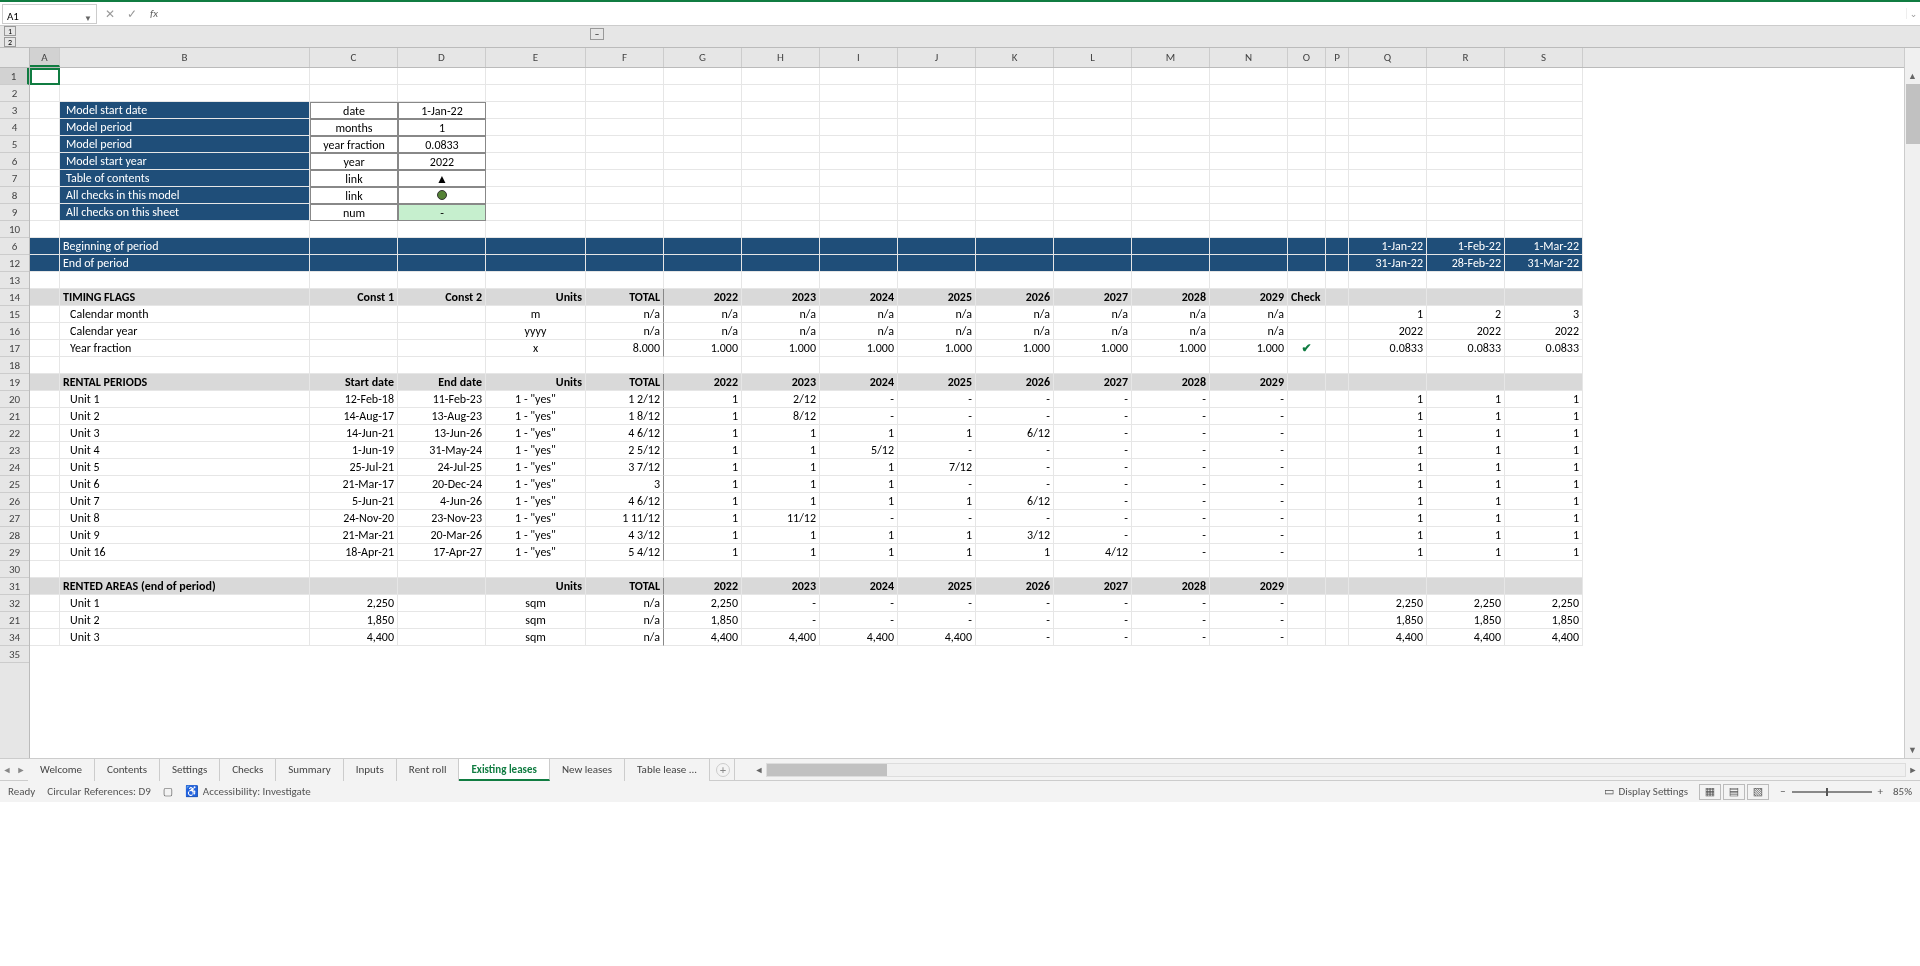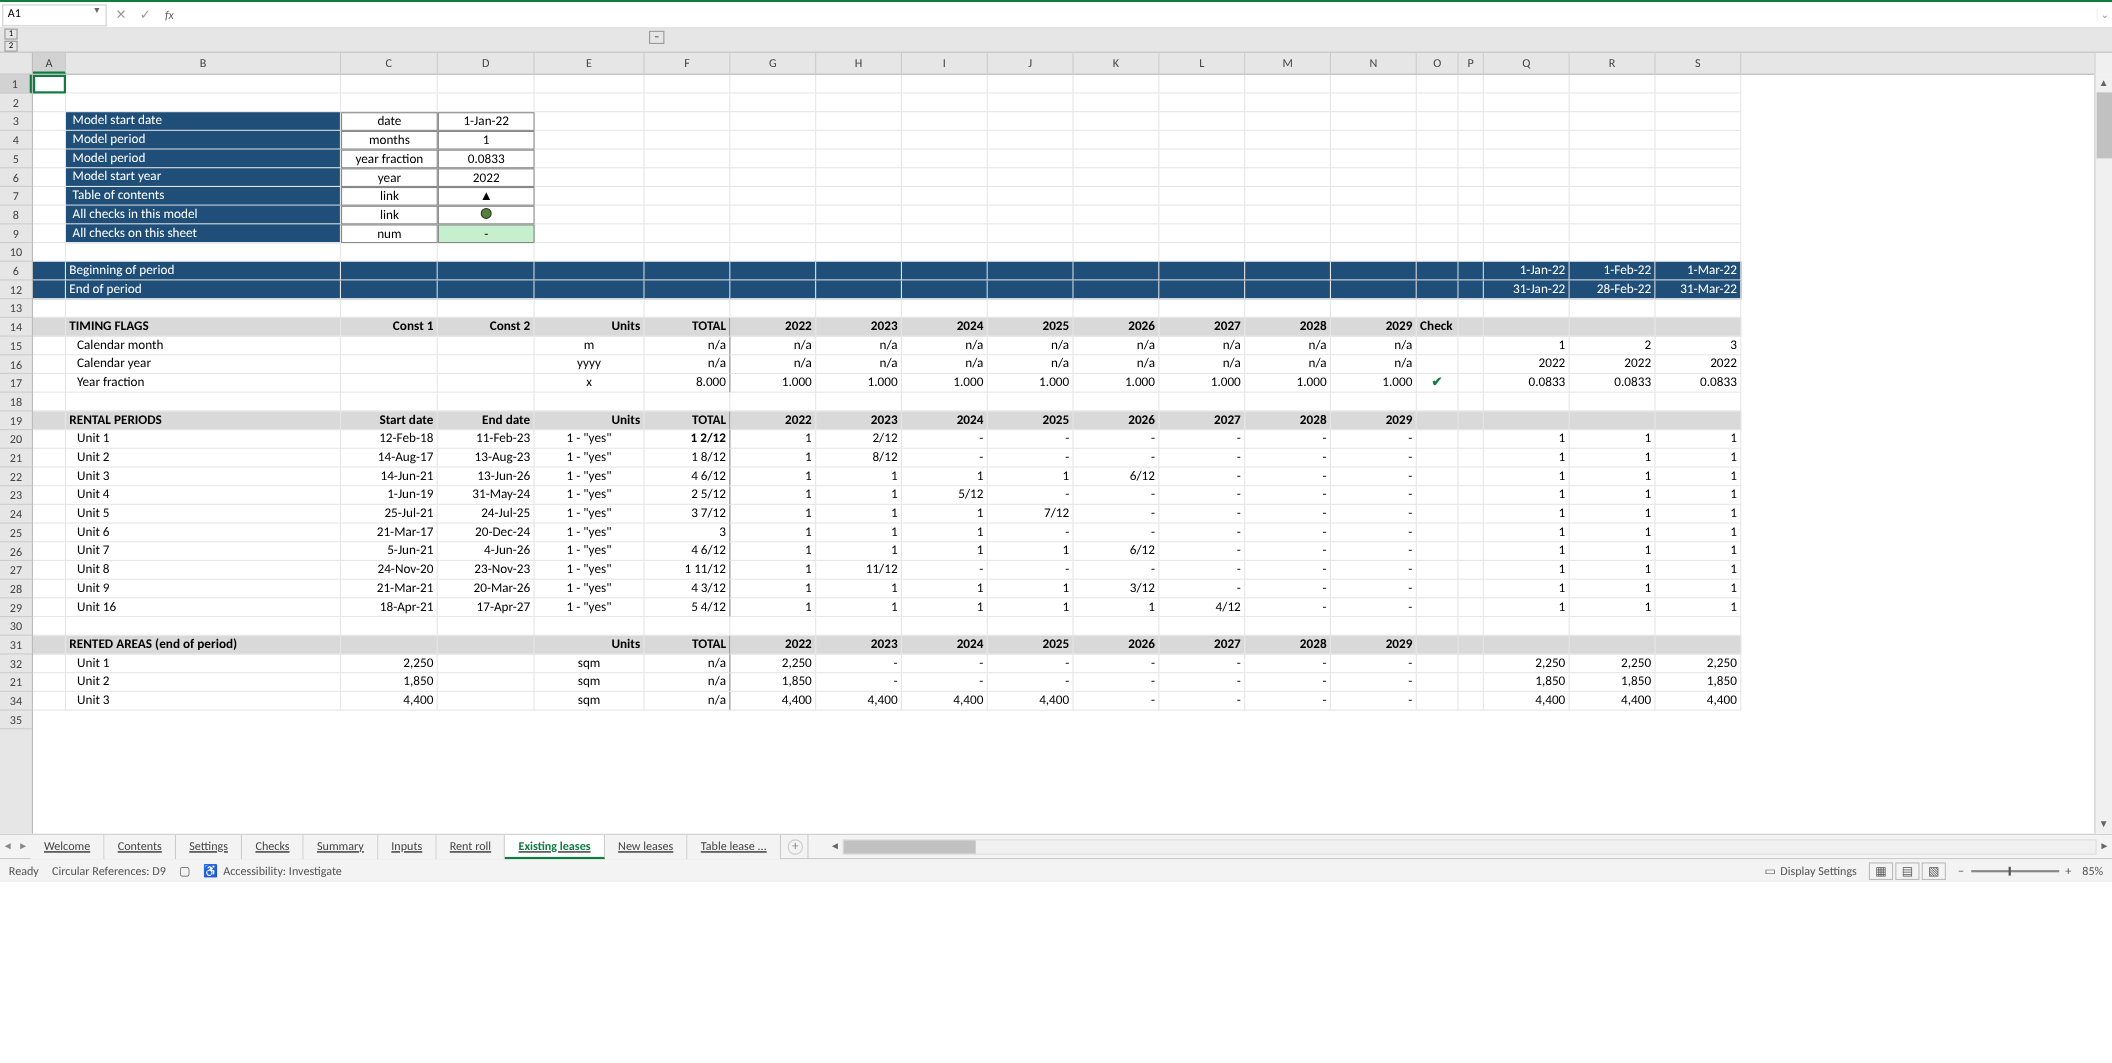--- a/index.html
+++ b/index.html
@@ -3,21 +3,21 @@
 <meta charset="utf-8">
 <style>
 * { box-sizing: border-box; margin: 0; padding: 0; font-family: Calibri, Arial, sans-serif; }
 body { background: #fff; font-size: 12px; overflow: hidden; }
 
 
 .top-line { height: 2px; background: #107c41; }
 
 
 .formula-bar { display: flex; align-items: center; height: 24px; border-bottom: 1px solid #ccc; background: #fff; }
-.name-box { width: 95px; display: flex; align-items: flex-start; border: 1px solid #ccc; height: 20px; margin: 2px; padding: 0 4px; font-size: 11px; }
+.name-box { width: 95px; display: flex; align-items: flex-end; border: 1px solid #ccc; height: 20px; margin: 2px; padding: 0 4px; font-size: 11px; }
 .name-box .dd { margin-left: auto; font-size: 8px; color: #666; }
 .fb-btn { width: 22px; text-align: center; color: #999; font-size: 12px; }
 .fb-btn.fx { font-style: italic; color: #666; font-size: 11px; }
 .formula-input { flex: 1; font-size: 11px; padding-left: 4px; }
 .fb-dd { width: 14px; color: #999; font-size: 9px; text-align: center; border-left: 1px solid #eee; }
 
 
 .outline-bar { height: 22px; background: #e6e6e6; border-bottom: 1px solid #bbb; display: flex; }
 .outline-nums { width: 30px; }
 .outline-nums div { border: 1px solid #999; width: 12px; height: 10px; font-size: 8px; text-align: center; line-height: 8px; margin: 0 0 1px 4px; background: #e6e6e6; }
@@ -56,21 +56,21 @@
 .cell.selected { border: 2px solid #107c41; line-height: 14px; }
 
 
 .vscroll { width: 16px; background: #f0f0f0; border-left: 1px solid #ccc; position: relative; }
 .vscroll .arrow { height: 16px; text-align: center; font-size: 9px; line-height: 16px; color: #666; }
 .vscroll .thumb { position: absolute; top: 16px; width: 14px; left: 1px; height: 60px; background: #c1c1c1; }
 
 
 .sheet-bar { height: 22px; display: flex; align-items: center; border-top: 1px solid #ccc; background: #f3f3f3; }
 .sheet-nav { width: 14px; text-align: center; font-size: 9px; color: #888; }
-.tabs { display: flex; height: 22px; text-decoration: underline; }
+.tabs { display: flex; height: 22px; }
 .tab { padding: 0 12px; line-height: 22px; font-size: 11px; color: #444; border-right: 1px solid #ccc; background: #f3f3f3; }
 .tab.active { background: #fff; color: #107c41; font-weight: bold; border-bottom: 2px solid #107c41; }
 .tab-add { width: 20px; text-align: center; color: #888; font-size: 12px; border: 1px solid #ccc; border-radius: 50%; width: 14px; height: 14px; line-height: 13px; margin-left: 6px; }
 .hscroll { flex: 1; display: flex; align-items: center; margin-left: 8px; }
 .hscroll .track { flex: 1; height: 14px; background: #f0f0f0; border: 1px solid #ddd; position: relative; }
 .hscroll .thumb { position: absolute; left: 0; width: 120px; height: 12px; background: #c1c1c1; }
 .hscroll .arrow { width: 14px; text-align: center; font-size: 9px; color: #666; }
 
 
 .status-bar { height: 22px; display: flex; align-items: center; border-top: 1px solid #ccc; background: #f3f3f3; font-size: 11px; color: #555; padding: 0 8px; }
@@ -572,21 +572,21 @@
         <div class="cell gray-hdr" style="width: 78px;"></div>
         <div class="cell gray-hdr" style="width: 78px;"></div>
         <div class="cell gray-hdr" style="width: 78px;"></div>
       </div>
       <div class="row">
         <div class="cell " style="width: 30px;"></div>
         <div class="cell l pad" style="width: 250px;">Unit 1</div>
         <div class="cell " style="width: 88px;">12-Feb-18</div>
         <div class="cell " style="width: 88px;">11-Feb-23</div>
         <div class="cell c" style="width: 100px;">1 - "yes"</div>
-        <div class="cell f-border" style="width: 78px; font-weight: bold;">1  2/12</div>
+        <div class="cell f-border" style="width: 78px;">1  2/12</div>
         <div class="cell " style="width: 78px;">1</div>
         <div class="cell " style="width: 78px;">2/12</div>
         <div class="cell " style="width: 78px;">-</div>
         <div class="cell " style="width: 78px;">-</div>
         <div class="cell " style="width: 78px;">-</div>
         <div class="cell " style="width: 78px;">-</div>
         <div class="cell " style="width: 78px;">-</div>
         <div class="cell " style="width: 78px;">-</div>
         <div class="cell " style="width: 38px;"></div>
         <div class="cell " style="width: 23px;"></div>

